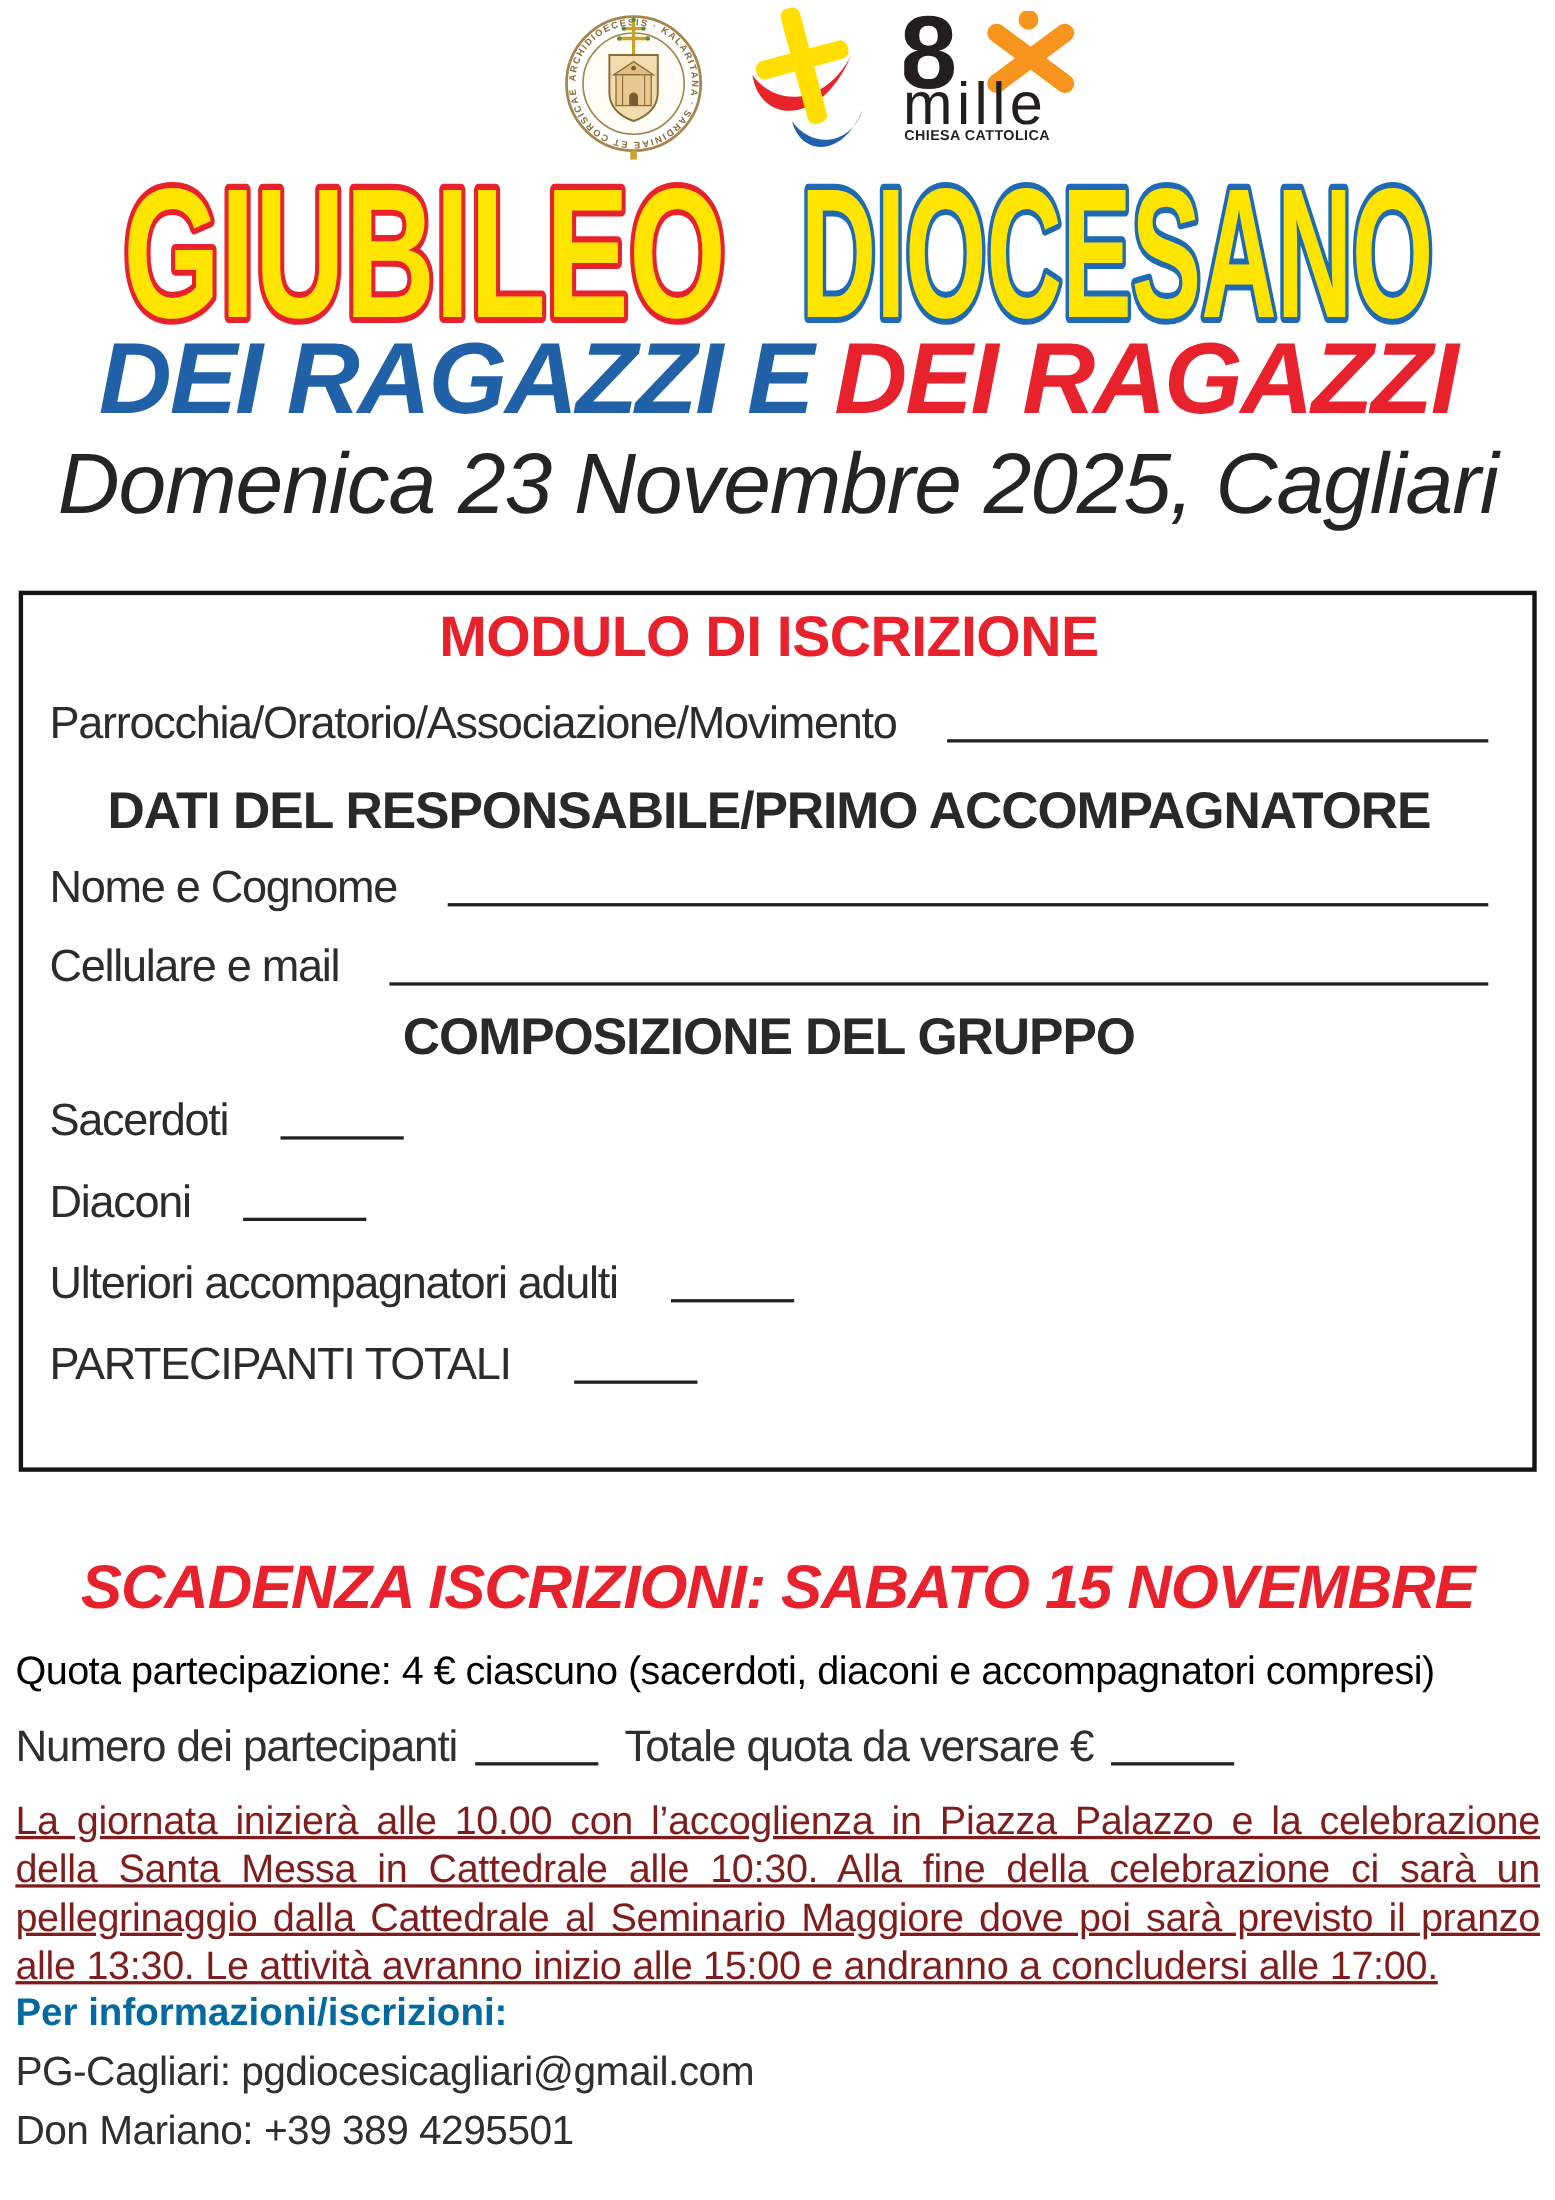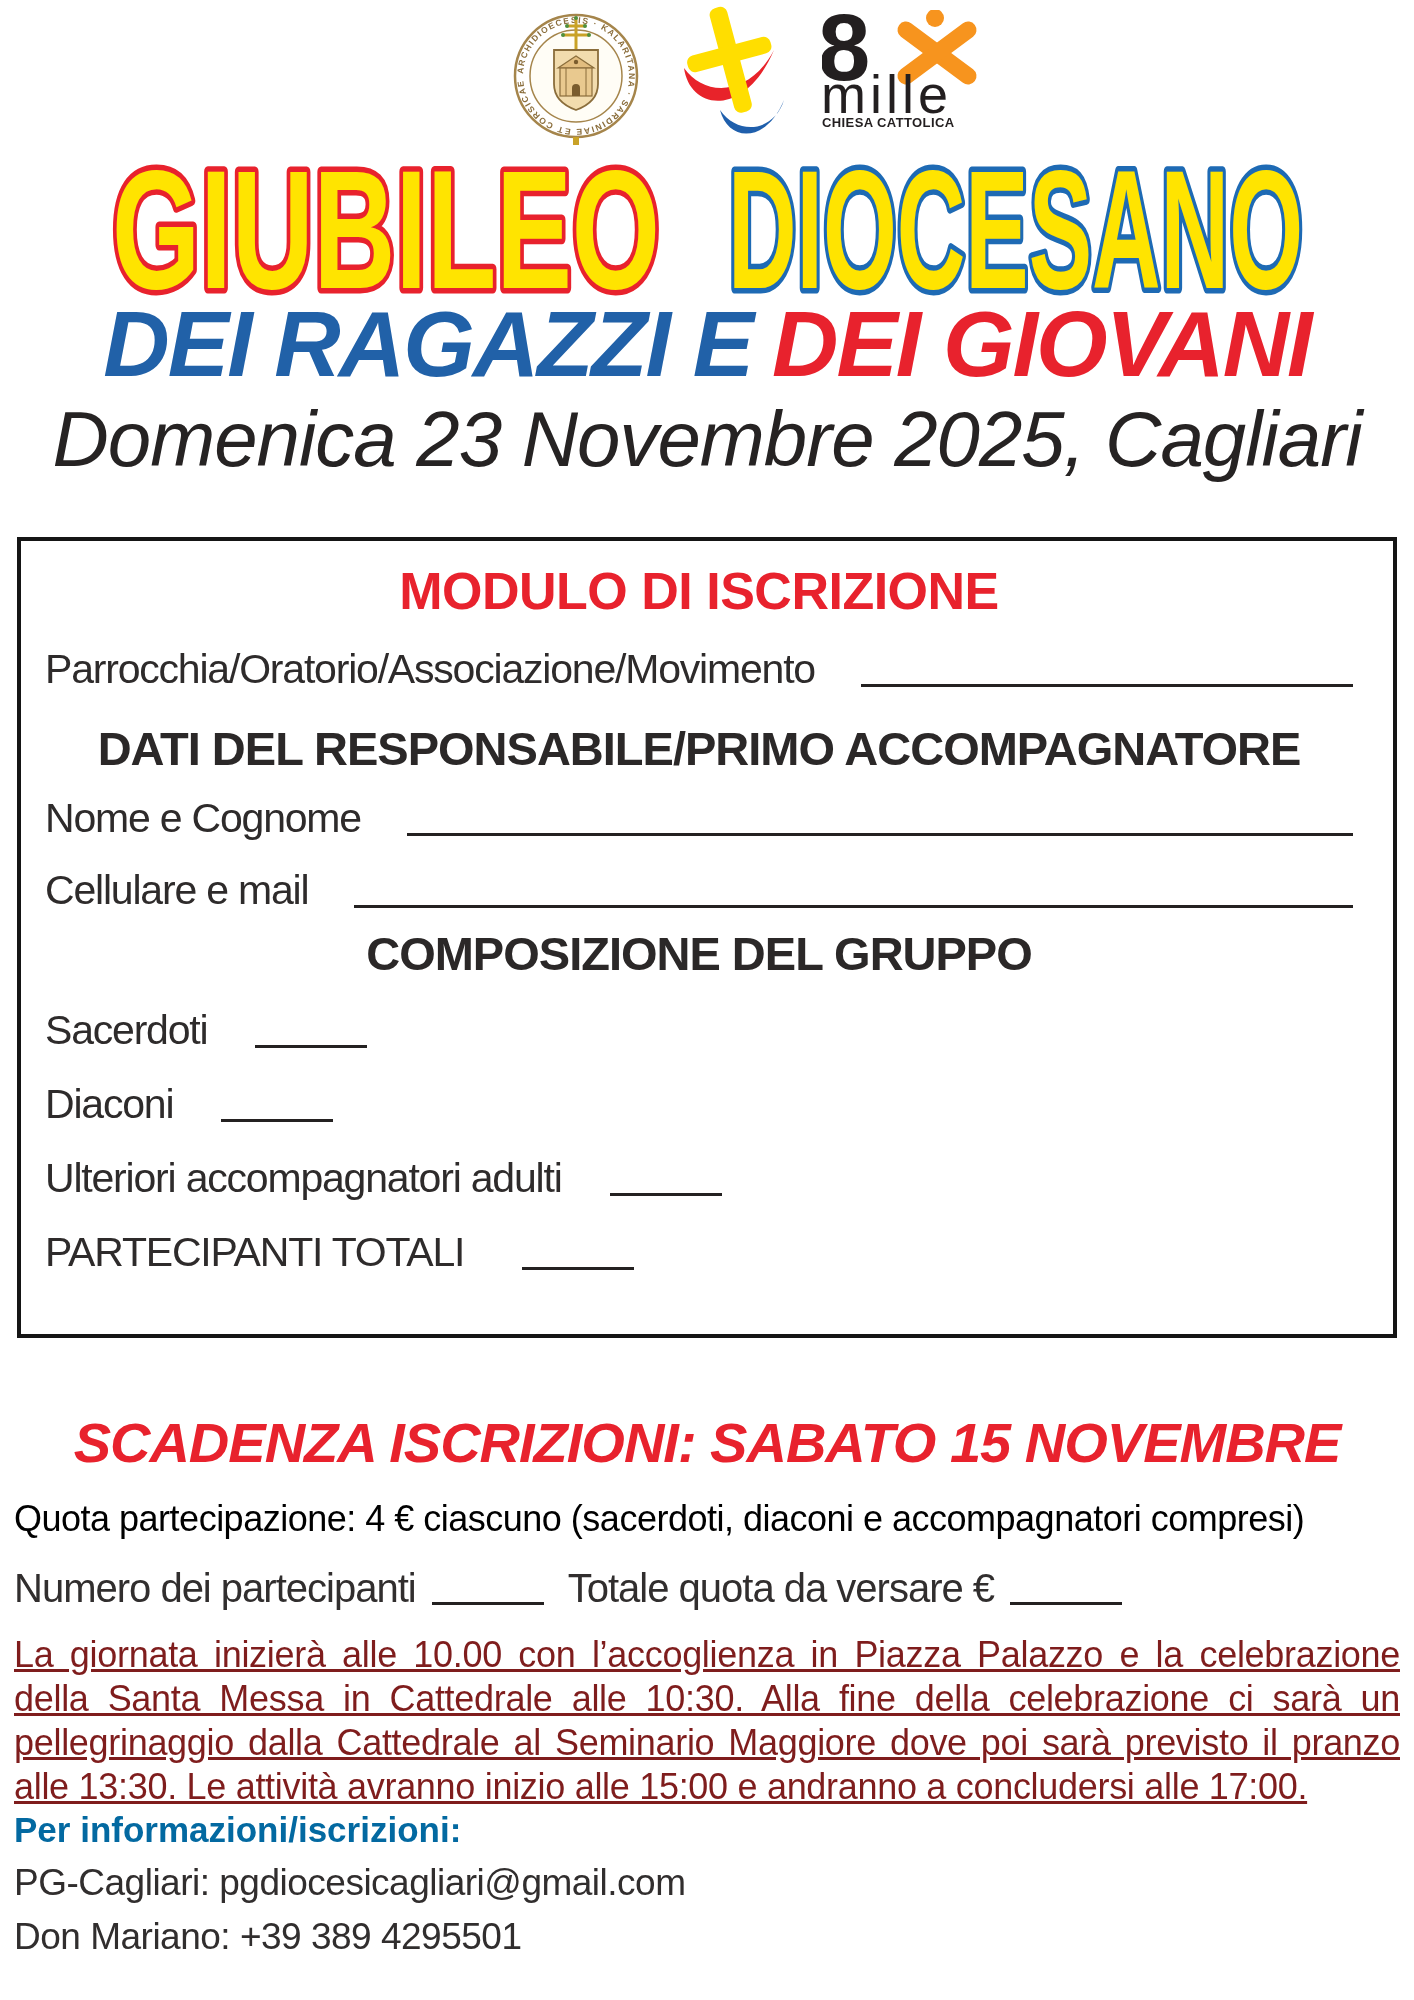--- a/index.html
+++ b/index.html
@@ -26,21 +26,21 @@
   
   .subtitle { text-align:center; font-weight:bold; font-style:italic;
               font-size:92px; line-height:1.02; letter-spacing:-2px; margin-top:2px; }
   .subtitle .blue { color:#2161a8; margin-right:20px; }
   .subtitle .red  { color:#e8222d; }
   .dateline { text-align:center; font-style:italic; font-size:78px; letter-spacing:-1px;
               line-height:1.12; color:#262323; margin-top:4px; }
 
   
   .formbox { margin:54px 17px 0 17px; border:4px solid #151515; height:801px;
-             padding:20px 40px 0 24px; }
+             padding:8px 40px 0 24px; }
   .form-title { text-align:center; color:#e8222d; font-weight:bold;
                 font-size:52px; letter-spacing:-0.5px; line-height:1.08; margin-top:2px; }
   .fheading { text-align:center; font-weight:bold; color:#2b2828;
               font-size:47px; letter-spacing:-1px; line-height:1.12; }
   .fheading.f2 { font-size:47px; }
   .frow { display:flex; align-items:flex-end; font-size:41px; line-height:1.12; color:#2e2b2b;gap:32px; }
   .flabel { letter-spacing:-1.2px; white-space:nowrap; }
   .blank { border-bottom:3px solid #242121; }
   .blank.grow  { flex:1; margin-left:14px; margin-bottom:6px; }
   .blank.short { width:112px; margin-left:16px; margin-bottom:6px; }
@@ -123,21 +123,21 @@
     <text x="0" y="117" font-size="13" font-weight="bold" fill="#231f20" letter-spacing="0.4">CHIESA CATTOLICA</text>
   </svg>
 </div>
 
 <svg class="title-svg" width="1414" height="150" viewBox="0 0 1414 150">
   <text class="t-red" x="112" y="142" font-size="168" textLength="548" lengthAdjust="spacingAndGlyphs">GIUBILEO</text>
   <text class="t-blue" x="728" y="142" font-size="168" textLength="575" lengthAdjust="spacingAndGlyphs">DIOCESANO</text>
 </svg>
 
 <div class="subtitle">
-  <span class="blue">DEI RAGAZZI E</span><span class="red">DEI GIOVANI</span>
+  <span class="blue">DEI RAGAZZI E</span><span class="red">DEI RAGAZZI</span>
 </div>
 
 <div class="dateline">Domenica 23 Novembre 2025, Cagliari</div>
 
 <div class="formbox">
 
   <div class="form-title">MODULO DI ISCRIZIONE</div>
 
   <div class="frow mt-parr">
     <span class="flabel">Parrocchia/Oratorio/Associazione/Movimento</span>

